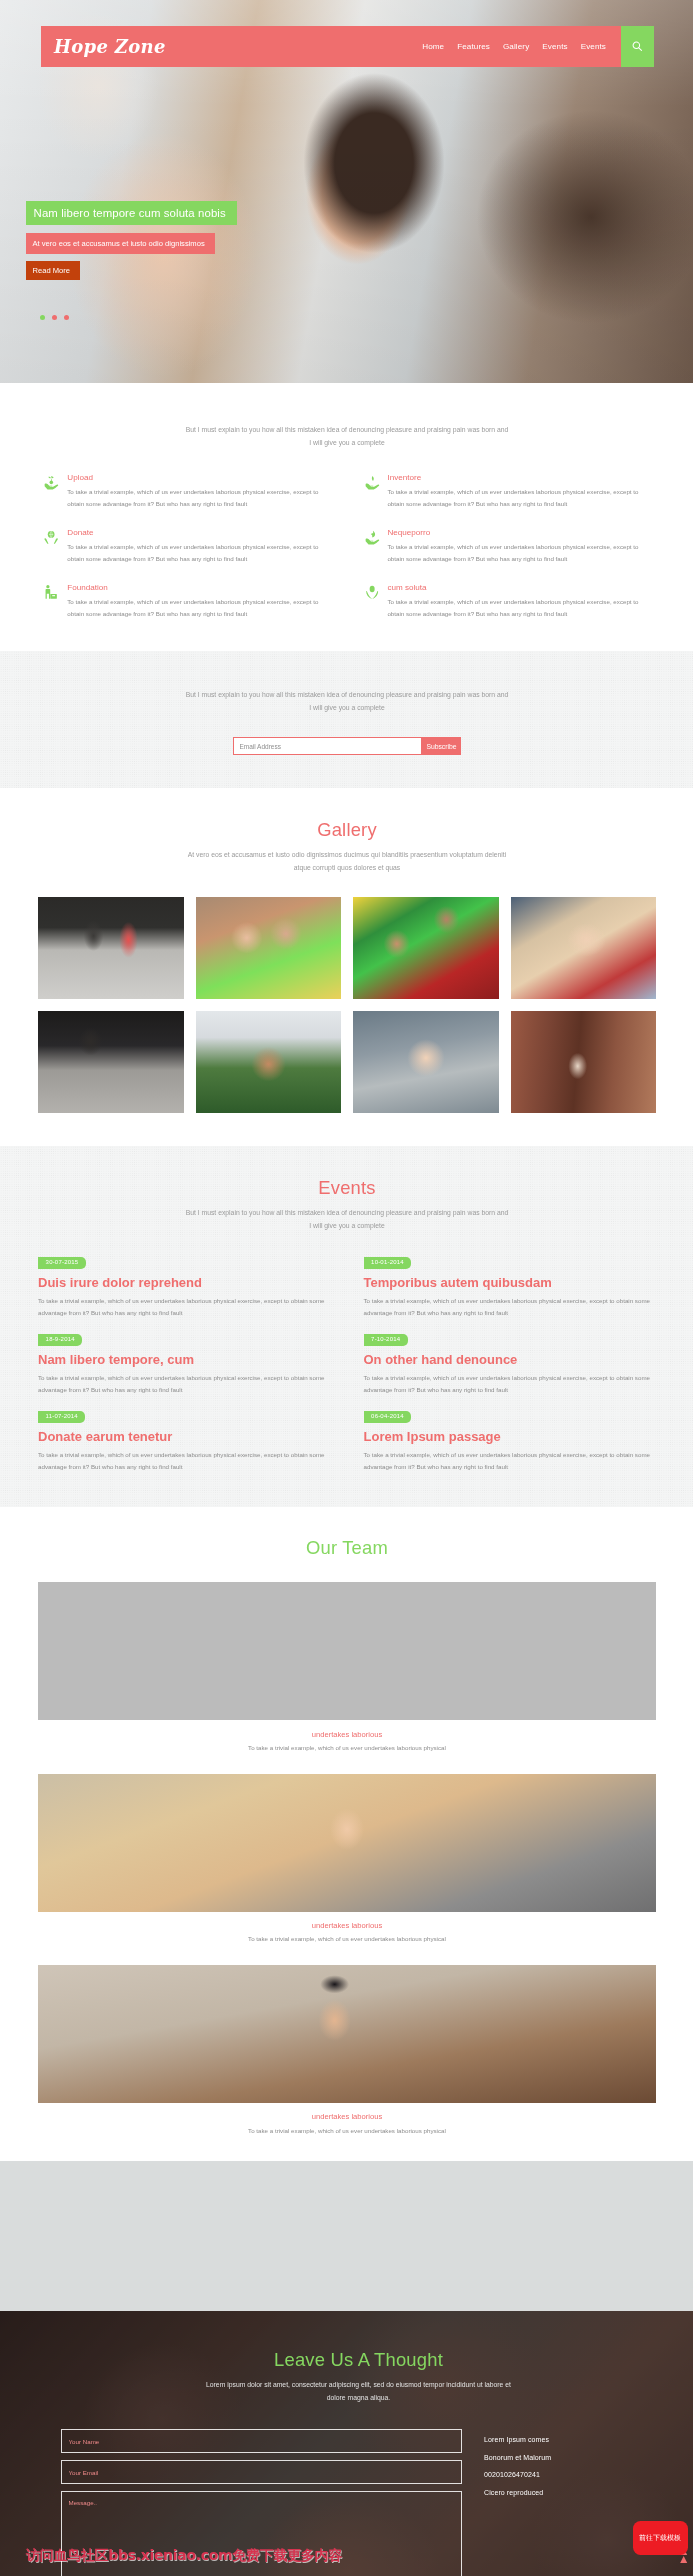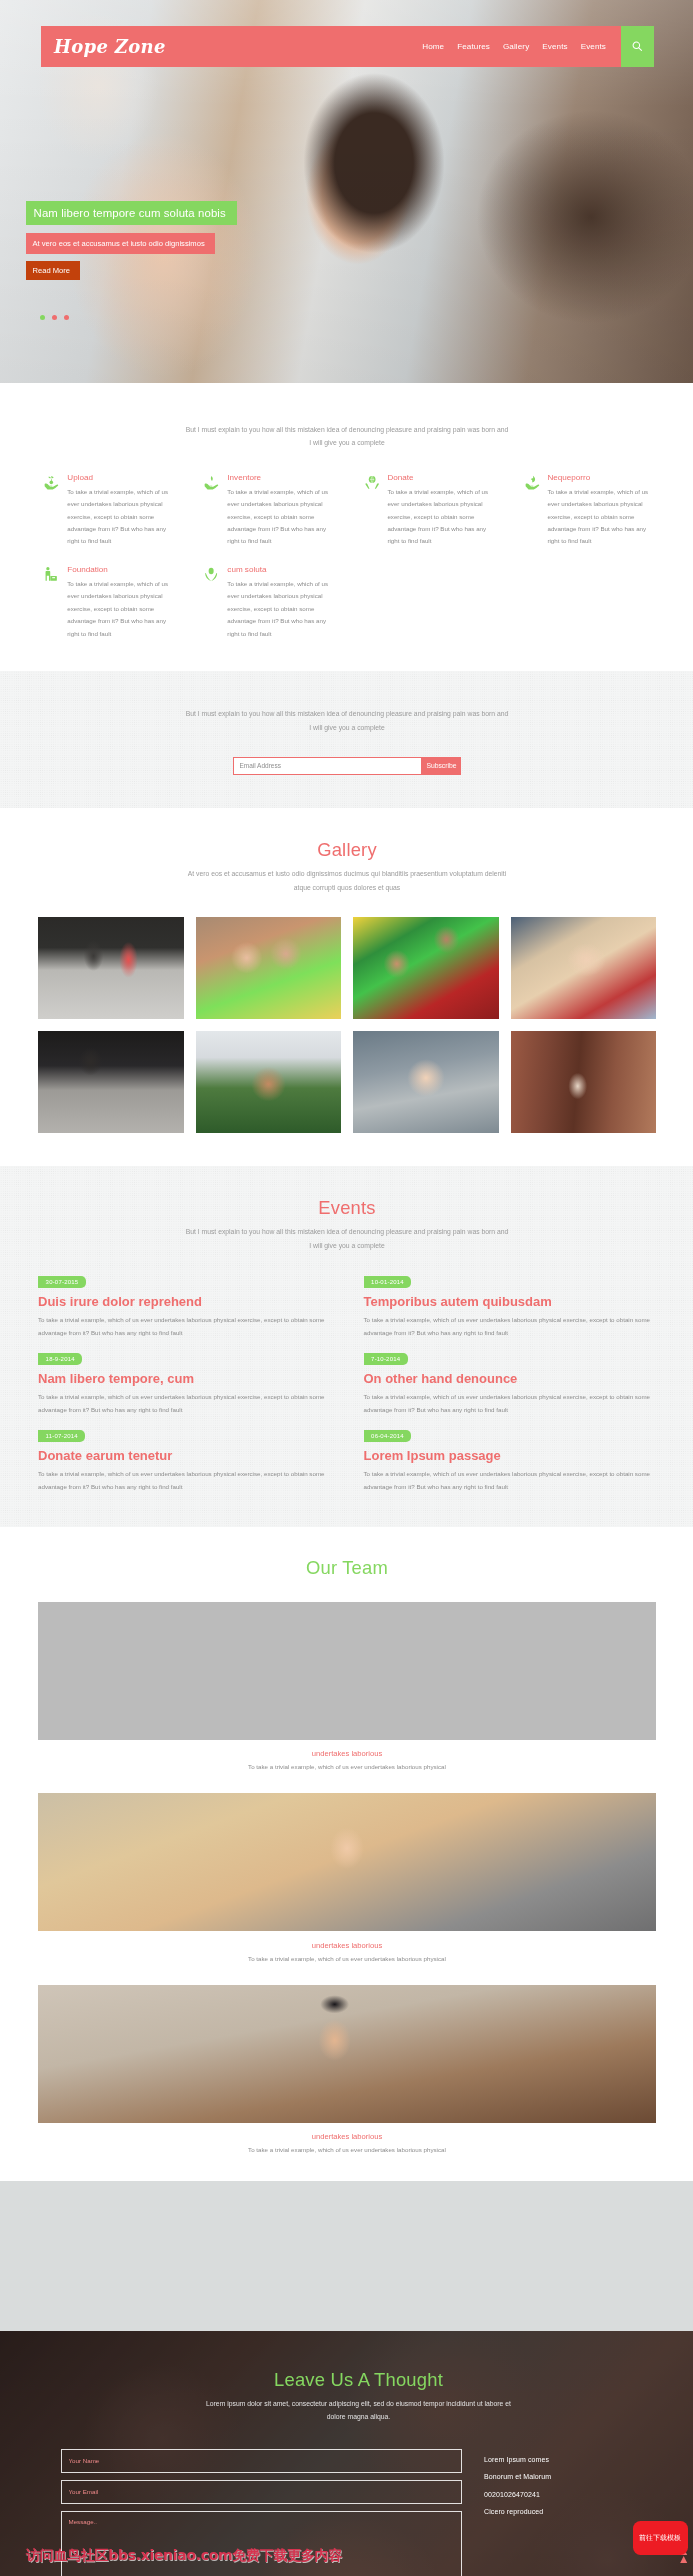--- a/index.html
+++ b/index.html
@@ -153,21 +153,21 @@
   .bg-dotted {
     background-color: #f4f5f5;
     background-image: radial-gradient(circle, rgba(0,0,0,0.055) 0.3px, transparent 0.4px);
     background-size: 2.2px 2.2px;
   }
 
   
   #features { padding: 33px 0 31px; }
   .feat-grid {
     display: grid;
-    grid-template-columns: 1fr 1fr 1fr 1fr;
+    grid-template-columns: 1fr 1fr;
     column-gap: 33px;
     row-gap: 17.3px;
     margin-top: 24px;
     padding: 0 5.4px;
   }
   .feat {
     display: flex;
     gap: 7.6px;
     align-items: flex-start;
   }

